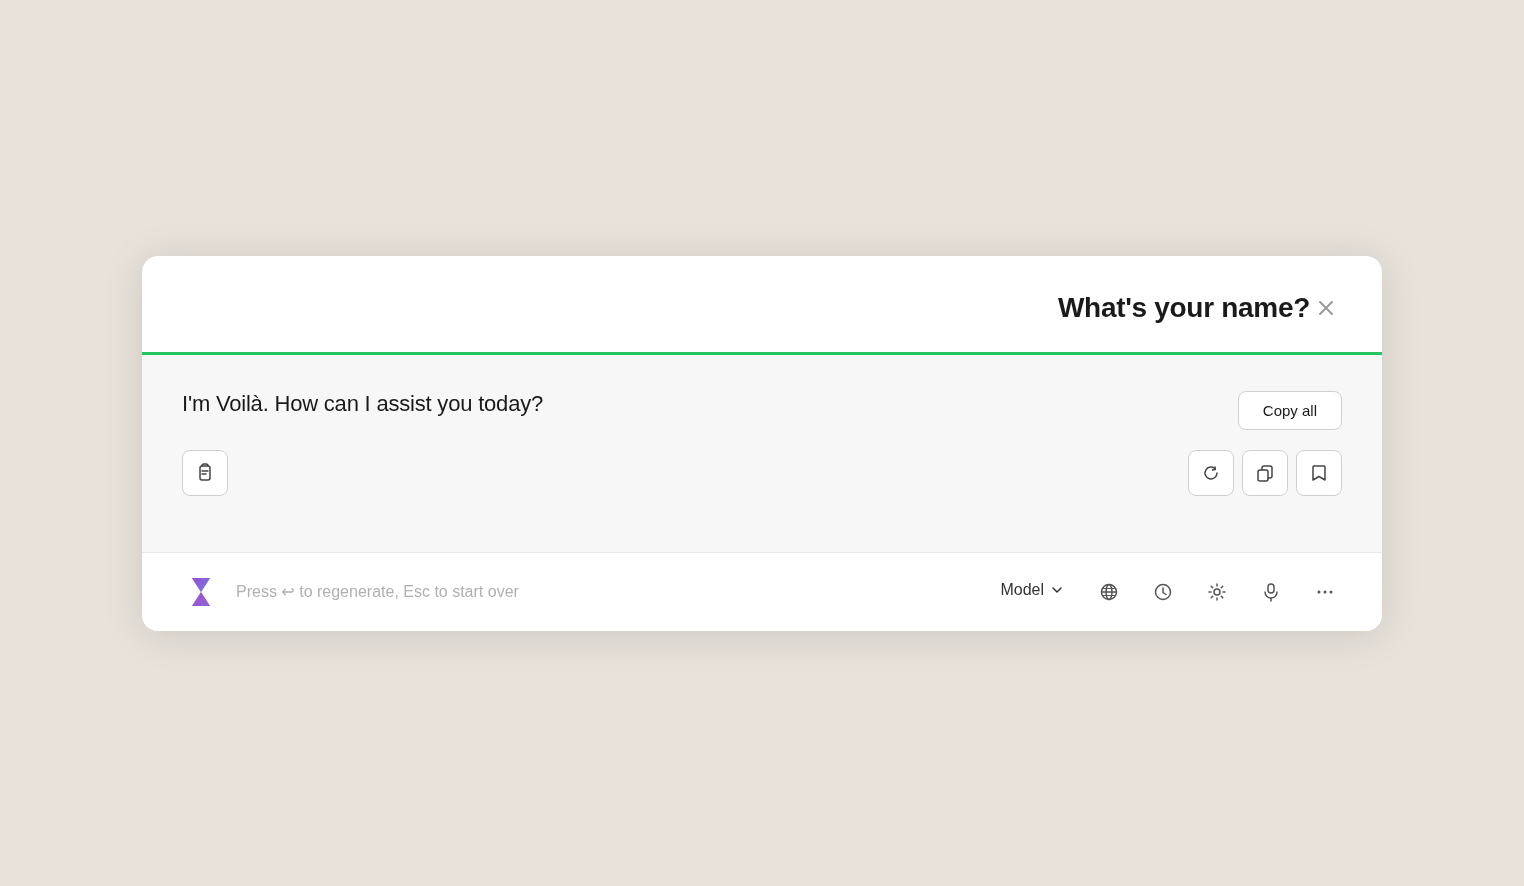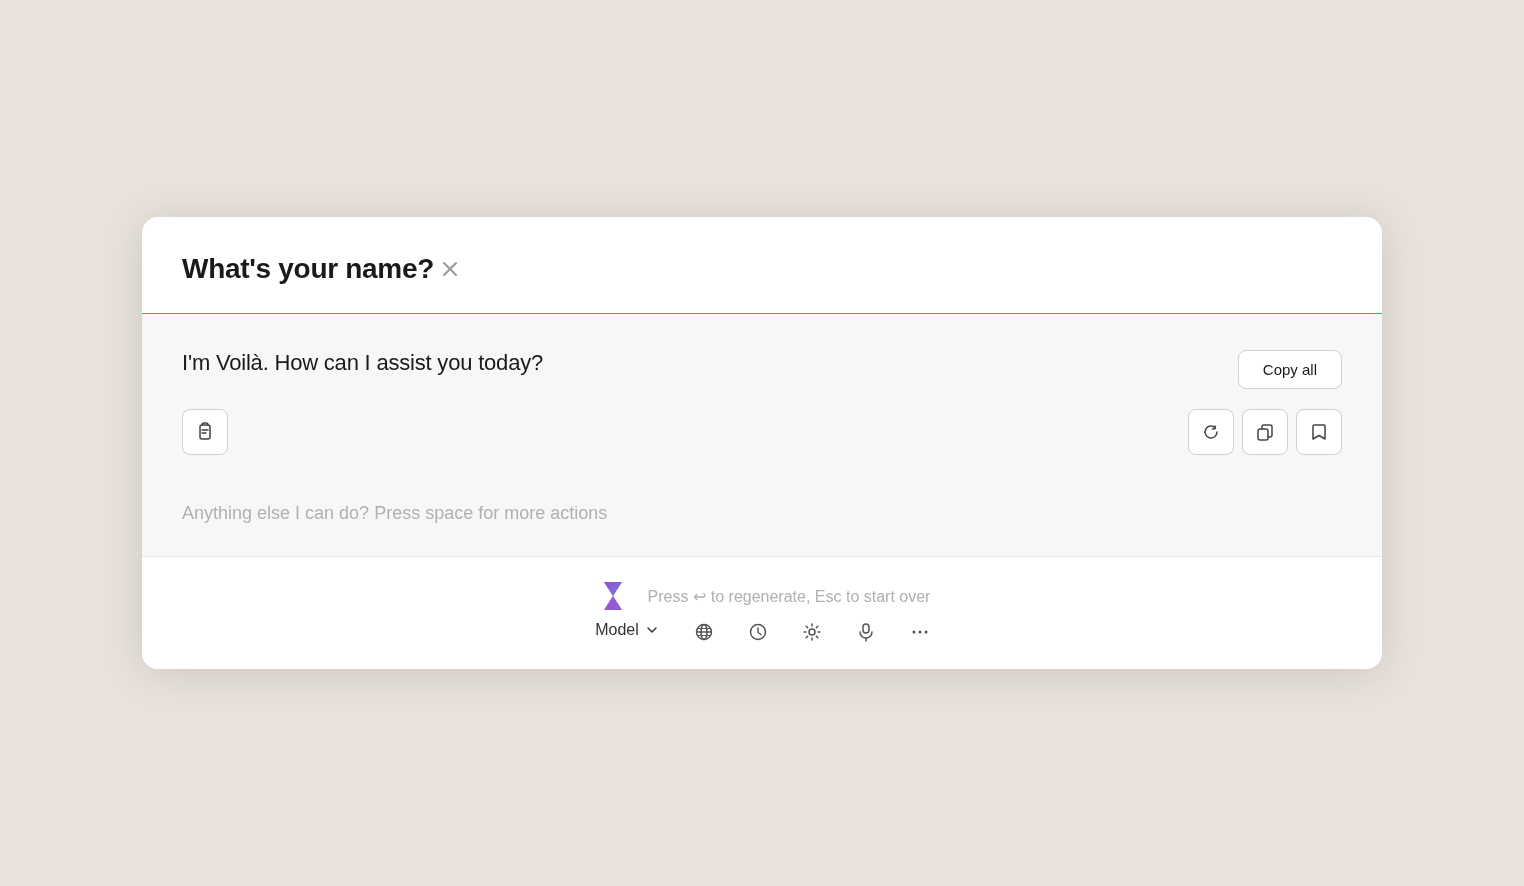--- a/index.html
+++ b/index.html
@@ -23,24 +23,24 @@
       background: #ffffff;
       border-radius: 16px;
       box-shadow: 0 4px 40px rgba(0,0,0,0.12);
       overflow: hidden;
       display: flex;
       flex-direction: column;
     }
 
     .modal-header {
       padding: 36px 40px 28px 40px;
-      border-bottom: 1px solid #22c55e;
-      display: flex;
-      align-items: center;
-      justify-content: flex-start;
+      border-bottom: 3px solid #22c55e;
+      display: flex;
+      align-items: center;
+      justify-content: flex-end;
     }
 
     .modal-title {
       font-size: 28px;
       font-weight: 600;
       color: #1a1a1a;
       letter-spacing: -0.3px;
     }
 
     .close-btn {
@@ -126,21 +126,20 @@
       padding: 16px 0 8px 0;
     }
 
     .modal-footer {
       padding: 20px 40px;
       background: #ffffff;
       border-top: 1px solid #e8e8e8;
       display: flex;
       align-items: center;
       justify-content: space-between;
-      flex-direction: column;
     }
 
     .footer-left {
       display: flex;
       align-items: center;
       gap: 16px;
       flex: 1;
     }
 
     .voila-icon {
@@ -239,21 +238,20 @@
           </svg>
         </button>
         <button class="icon-btn" title="Bookmark">
           <svg width="20" height="20" viewBox="0 0 20 20" fill="none">
             <path d="M5 3h10a1 1 0 011 1v13l-6-3.5L4 17V4a1 1 0 011-1z" stroke="#444" stroke-width="1.5" stroke-linejoin="round"></path>
           </svg>
         </button>
       </div>
     </div>
 
-    <p class="prompt-area">Anything else I can do? Press space for more actions</p>
 
   </div>
 
   <div class="modal-footer">
 
     <div class="footer-left">
 
       <svg class="voila-icon" viewBox="0 0 38 38" fill="none">
         <defs>
           <linearGradient id="hg" x1="0%" y1="0%" x2="100%" y2="100%">

